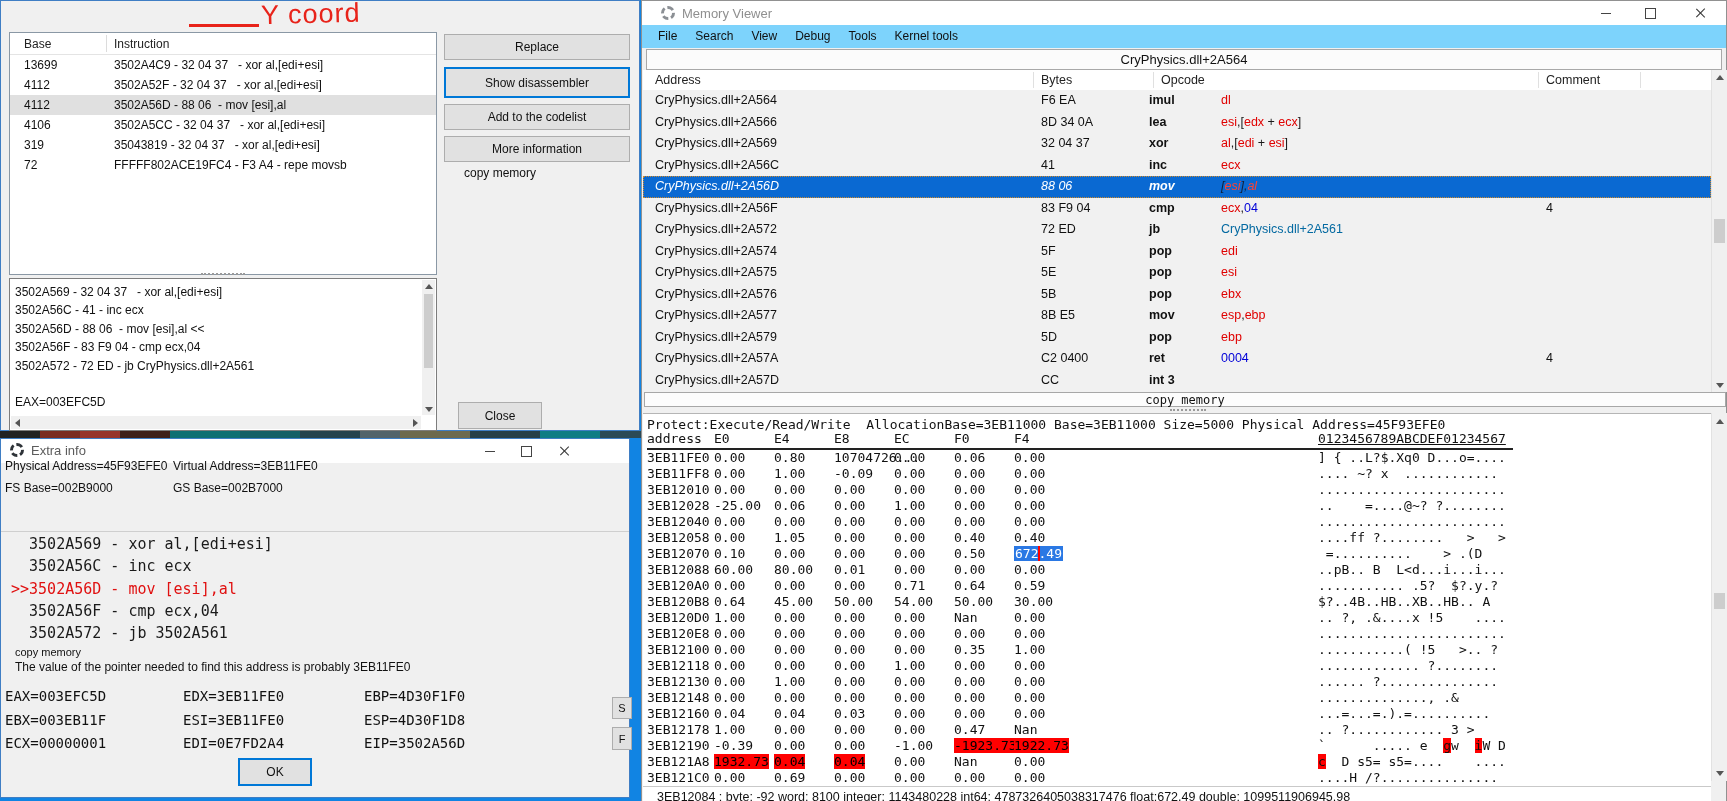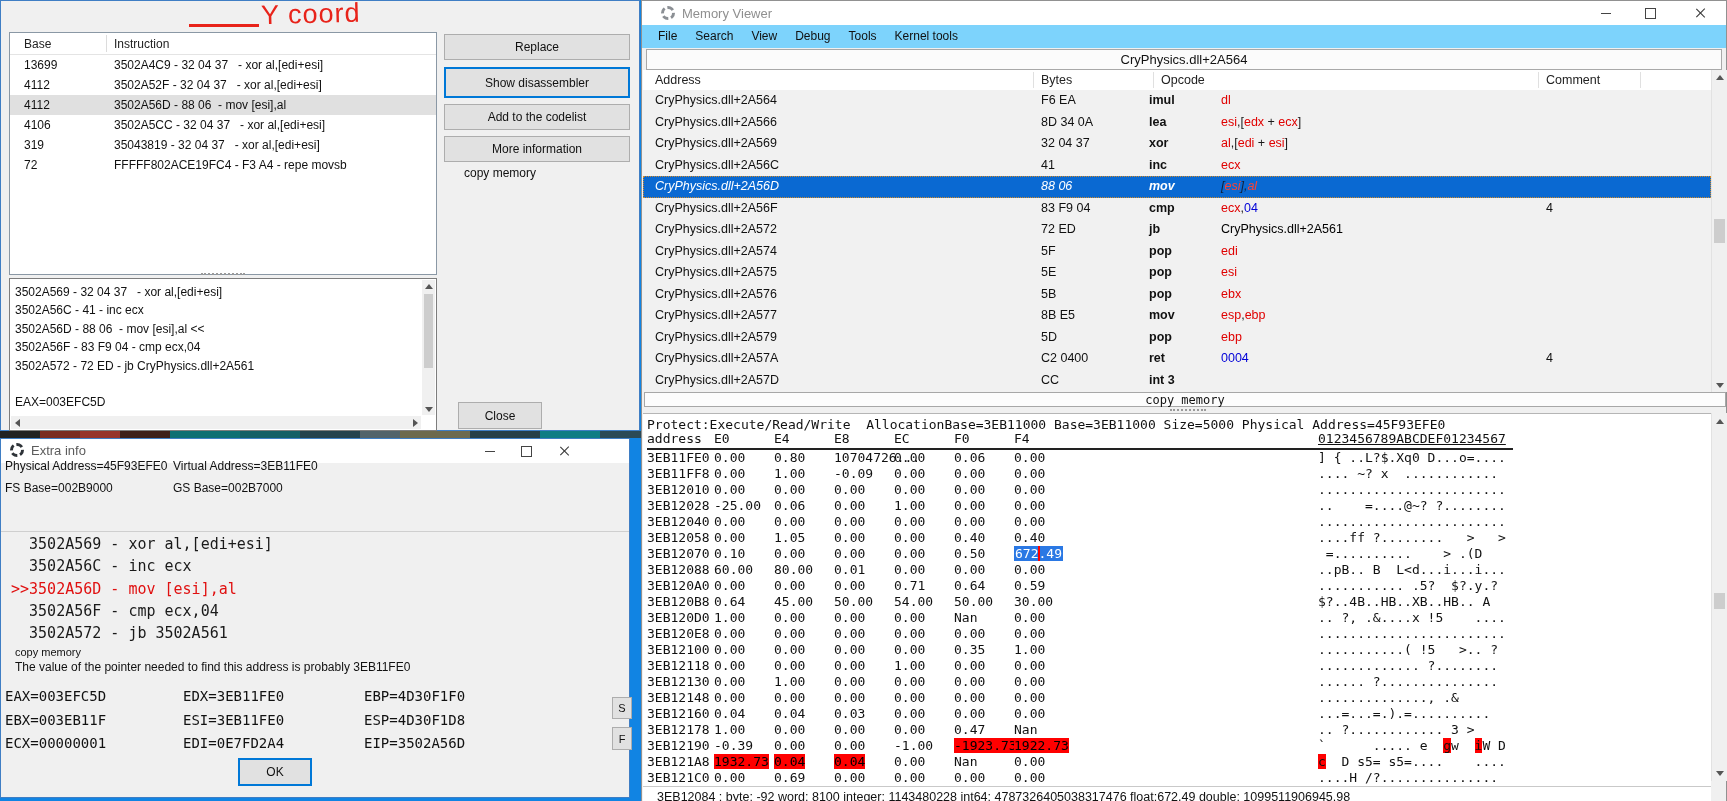--- a/index.html
+++ b/index.html
@@ -81,21 +81,21 @@
   .dhead{position:absolute;left:1px;top:69px;width:1068px;height:20px;background:#fff;border-bottom:1px solid #d8d8d8;font-size:12.5px;color:#222;}
   .dh{position:absolute;top:3px;} .dh.a{left:12px;} .dh.b{left:398px;} .dh.c{left:518px;} .dh.d{left:903px;}
   .dhead .vs{position:absolute;top:2px;bottom:2px;width:1px;background:#e0e0e0;}
   .drows{position:absolute;left:1px;top:89px;width:1068px;height:302px;background:#f1f1f1;overflow:hidden;}
   .d-row{position:relative;height:21.5px;font-size:12.5px;color:#111;}
   .d-row.sel{background:#0a69d2;color:#fff;outline:1px dotted #d08a2a;outline-offset:-1px;font-style:italic;}
   .d-addr{position:absolute;left:12px;top:3px;} .d-bytes{position:absolute;left:398px;top:3px;}
   .d-mn{position:absolute;left:506px;top:3px;font-weight:bold;white-space:pre;}
   .d-ops{position:absolute;left:578px;top:3px;white-space:pre;}
   .d-cmt{position:absolute;left:903px;top:3px;}
-  .t-r{color:#e00000;} .t-n{color:#0000d8;text-align:center;} .t-g{color:#000000;} .t-s{color:#1a1a1a;}
+  .t-r{color:#e00000;} .t-n{color:#0000d8;text-align:center;} .t-g{color:#0369a1;} .t-s{color:#1a1a1a;}
   .d-row.sel .t-s{color:#10213d;} .d-row.sel .t-r{color:#ff4334;}
   .sbv{position:absolute;left:1069px;width:15px;background:#f0f0f0;border-left:1px solid #e2e2e2;}
   .copybar{position:absolute;left:2px;top:391px;width:1082px;height:15px;background:#fcfcfc;border:1px solid #a7a7a7;
     box-sizing:border-box;display:flex;align-items:center;justify-content:center;
     font-family:"DejaVu Sans Mono",monospace;font-size:12px;color:#111;}
   .split3{position:absolute;left:528px;top:408px;width:36px;border-top:2px dotted #9a9a9a;}
   .hexp{position:absolute;left:1px;top:412px;width:1068px;height:389px;background:#fff;border-top:1px solid #b5b5b5;
     font-family:"DejaVu Sans Mono",monospace;font-size:13px;color:#111;}
   .hx-protect{position:absolute;left:4px;top:3px;white-space:pre;}
   .hx-head{position:absolute;left:0;top:17px;height:16px;width:100%;}

